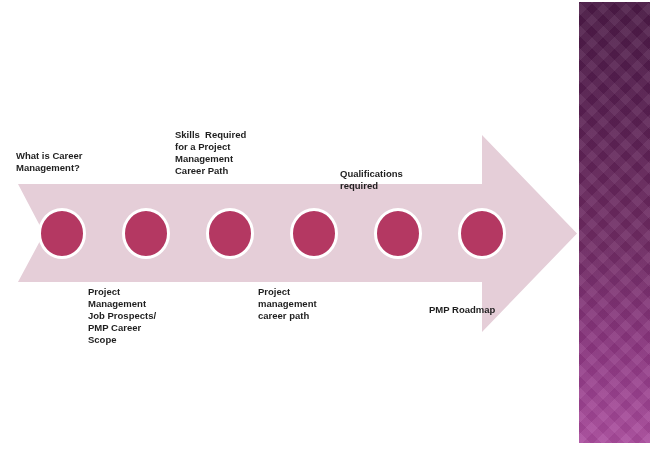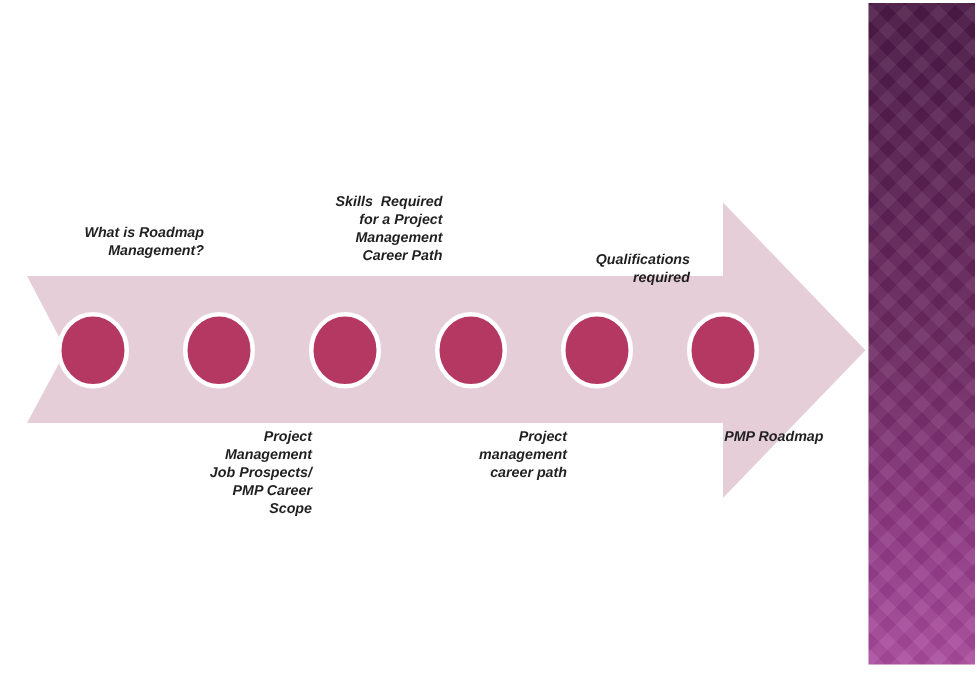--- a/index.html
+++ b/index.html
@@ -11,35 +11,34 @@
     overflow: hidden;
     font-family: "Liberation Sans", sans-serif;
   }
   .diagram-svg {
     position: absolute;
     left: 0; top: 0;
     width: 653px; height: 450px;
   }
   .step-label {
     position: absolute;
-    text-align: right;
+    text-align: left;
     white-space: pre-wrap;
     font-size: 9.5px;
     font-weight: bold;
     line-height: 12px;
     color: #1f1f1f;
     letter-spacing: 0px;
-    font-style: italic;
   }
   .step-0 { left: 16px;  top: 150px; width: 120px; }
   .step-1 { left: 88px;  top: 286px; width: 120px; }
   .step-2 { left: 175px; top: 129px; width: 120px; }
   .step-3 { left: 258px; top: 286px; width: 120px; }
   .step-4 { left: 340px; top: 168px; width: 120px; }
-  .step-5 { left: 429px; top: 286px; width: 120px; }
+  .step-5 { left: 429px; top: 304px; width: 120px; }
   .accent-sidebar {
     position: absolute;
     left: 579px; top: 2px;
     width: 71px; height: 441px;
     
     background: #7c2f6e;
   }
   .accent-sidebar-pattern {
     position: absolute;
     inset: 0;
@@ -56,21 +55,21 @@
   <svg class="diagram-svg" viewBox="0 0 653 450">
     <path d="M 18 184 L 482 184 L 482 135 L 577 233.5 L 482 332 L 482 282 L 18 282 L 44 233.5 Z" fill="#e5ced8"></path>
     <ellipse cx="62" cy="233.5" rx="22.5" ry="24" stroke="#ffffff" stroke-width="3" fill="#b43862"></ellipse>
     <ellipse cx="146" cy="233.5" rx="22.5" ry="24" stroke="#ffffff" stroke-width="3" fill="#b43862"></ellipse>
     <ellipse cx="230" cy="233.5" rx="22.5" ry="24" stroke="#ffffff" stroke-width="3" fill="#b43862"></ellipse>
     <ellipse cx="314" cy="233.5" rx="22.5" ry="24" stroke="#ffffff" stroke-width="3" fill="#b43862"></ellipse>
     <ellipse cx="398" cy="233.5" rx="22.5" ry="24" stroke="#ffffff" stroke-width="3" fill="#b43862"></ellipse>
     <ellipse cx="482" cy="233.5" rx="22.5" ry="24" stroke="#ffffff" stroke-width="3" fill="#b43862"></ellipse>
   </svg>
 
-  <div class="step-label step-0">What is Roadmap
+  <div class="step-label step-0">What is Career
 Management?</div>
   <div class="step-label step-1">Project
 Management
 Job Prospects/
 PMP Career
 Scope</div>
   <div class="step-label step-2">Skills  Required
 for a Project
 Management
 Career Path</div>

